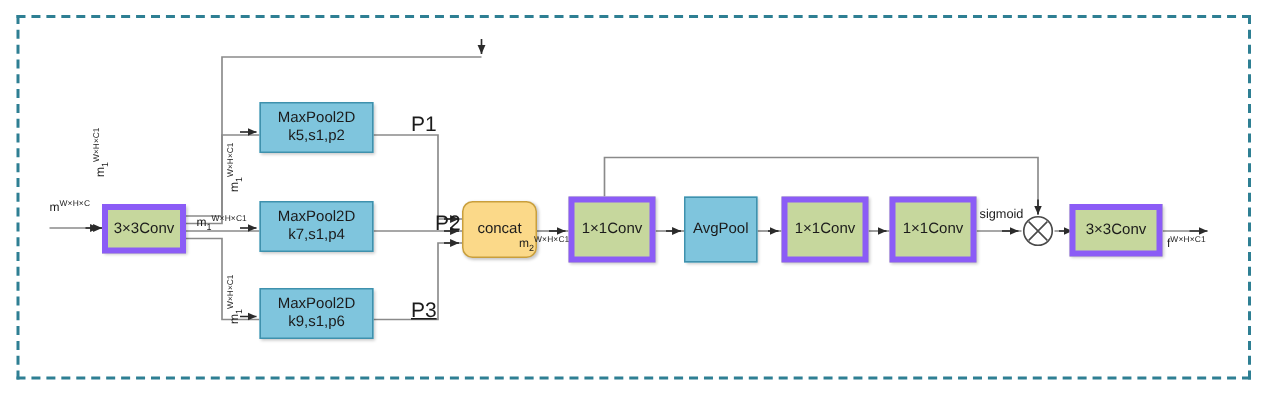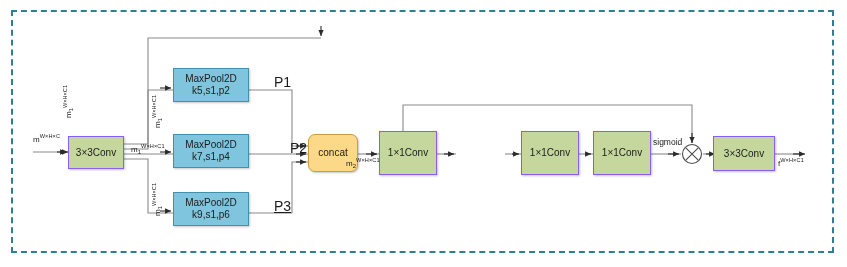--- a/index.html
+++ b/index.html
@@ -7,21 +7,21 @@
        font-family:"Liberation Sans","DejaVu Sans",sans-serif;}
   #stage{position:relative;width:847px;height:267px;background:#fff;}
   #dashed-frame{position:absolute;left:11px;top:10px;width:823px;height:243px;
        border:2px dashed #2e7f93;box-sizing:border-box;}
   svg.wires{position:absolute;left:0;top:0;width:847px;height:267px;
        pointer-events:none;}
   .node{position:absolute;box-sizing:border-box;display:flex;
         align-items:center;justify-content:center;text-align:center;
         font-size:10px;color:#1b1b1b;line-height:1.18;
         box-shadow:1px 1px 2px rgba(0,0,0,.22);}
-  .green{background:#c6d79d;border:1px solid #8b5cf6;}
+  .green{background:#c6d79d;border:4px solid #8b5cf6;}
   .blue{background:#7fc5dd;border:1px solid #3f91ad;}
   .orange{background:#fbd989;border:1px solid #c99f3c;border-radius:7px;text-align:right;}
   .lbl{position:absolute;font-size:8px;color:#1b1b1b;white-space:nowrap;}
   .lbl sub{font-size:6px;}
   .lbl sup{font-size:5.6px;letter-spacing:.1px;}
   .vlbl{position:absolute;font-size:8px;color:#1b1b1b;white-space:nowrap;
         transform-origin:0 0;transform:rotate(-90deg);}
   .vlbl sub{font-size:6px;} .vlbl sup{font-size:5.6px;}
   .tagp{position:absolute;font-size:14px;color:#1b1b1b;padding-left:20px;}
   .sig{position:absolute;font-size:8.5px;color:#1b1b1b;}
@@ -108,20 +108,23 @@
   </div>
 
   <div class="node orange" style="left:308px;top:134px;width:50px;height:38px;">
     <span>concat</span>
   </div>
 
   <div class="node green" style="left:379px;top:131px;width:58px;height:44px;">
     <span>1×1Conv</span>
   </div>
 
+  <div class="node blue" style="left:456px;top:131px;width:49px;height:44px;">
+    <span>AvgPool</span>
+  </div>
 
   <div class="node green" style="left:521px;top:131px;width:58px;height:44px;">
     <span>1×1Conv</span>
   </div>
 
   <div class="node green" style="left:593px;top:131px;width:58px;height:44px;">
     <span>1×1Conv</span>
   </div>
 
   <div class="mulwrap" style="left:681px;top:143px;">

